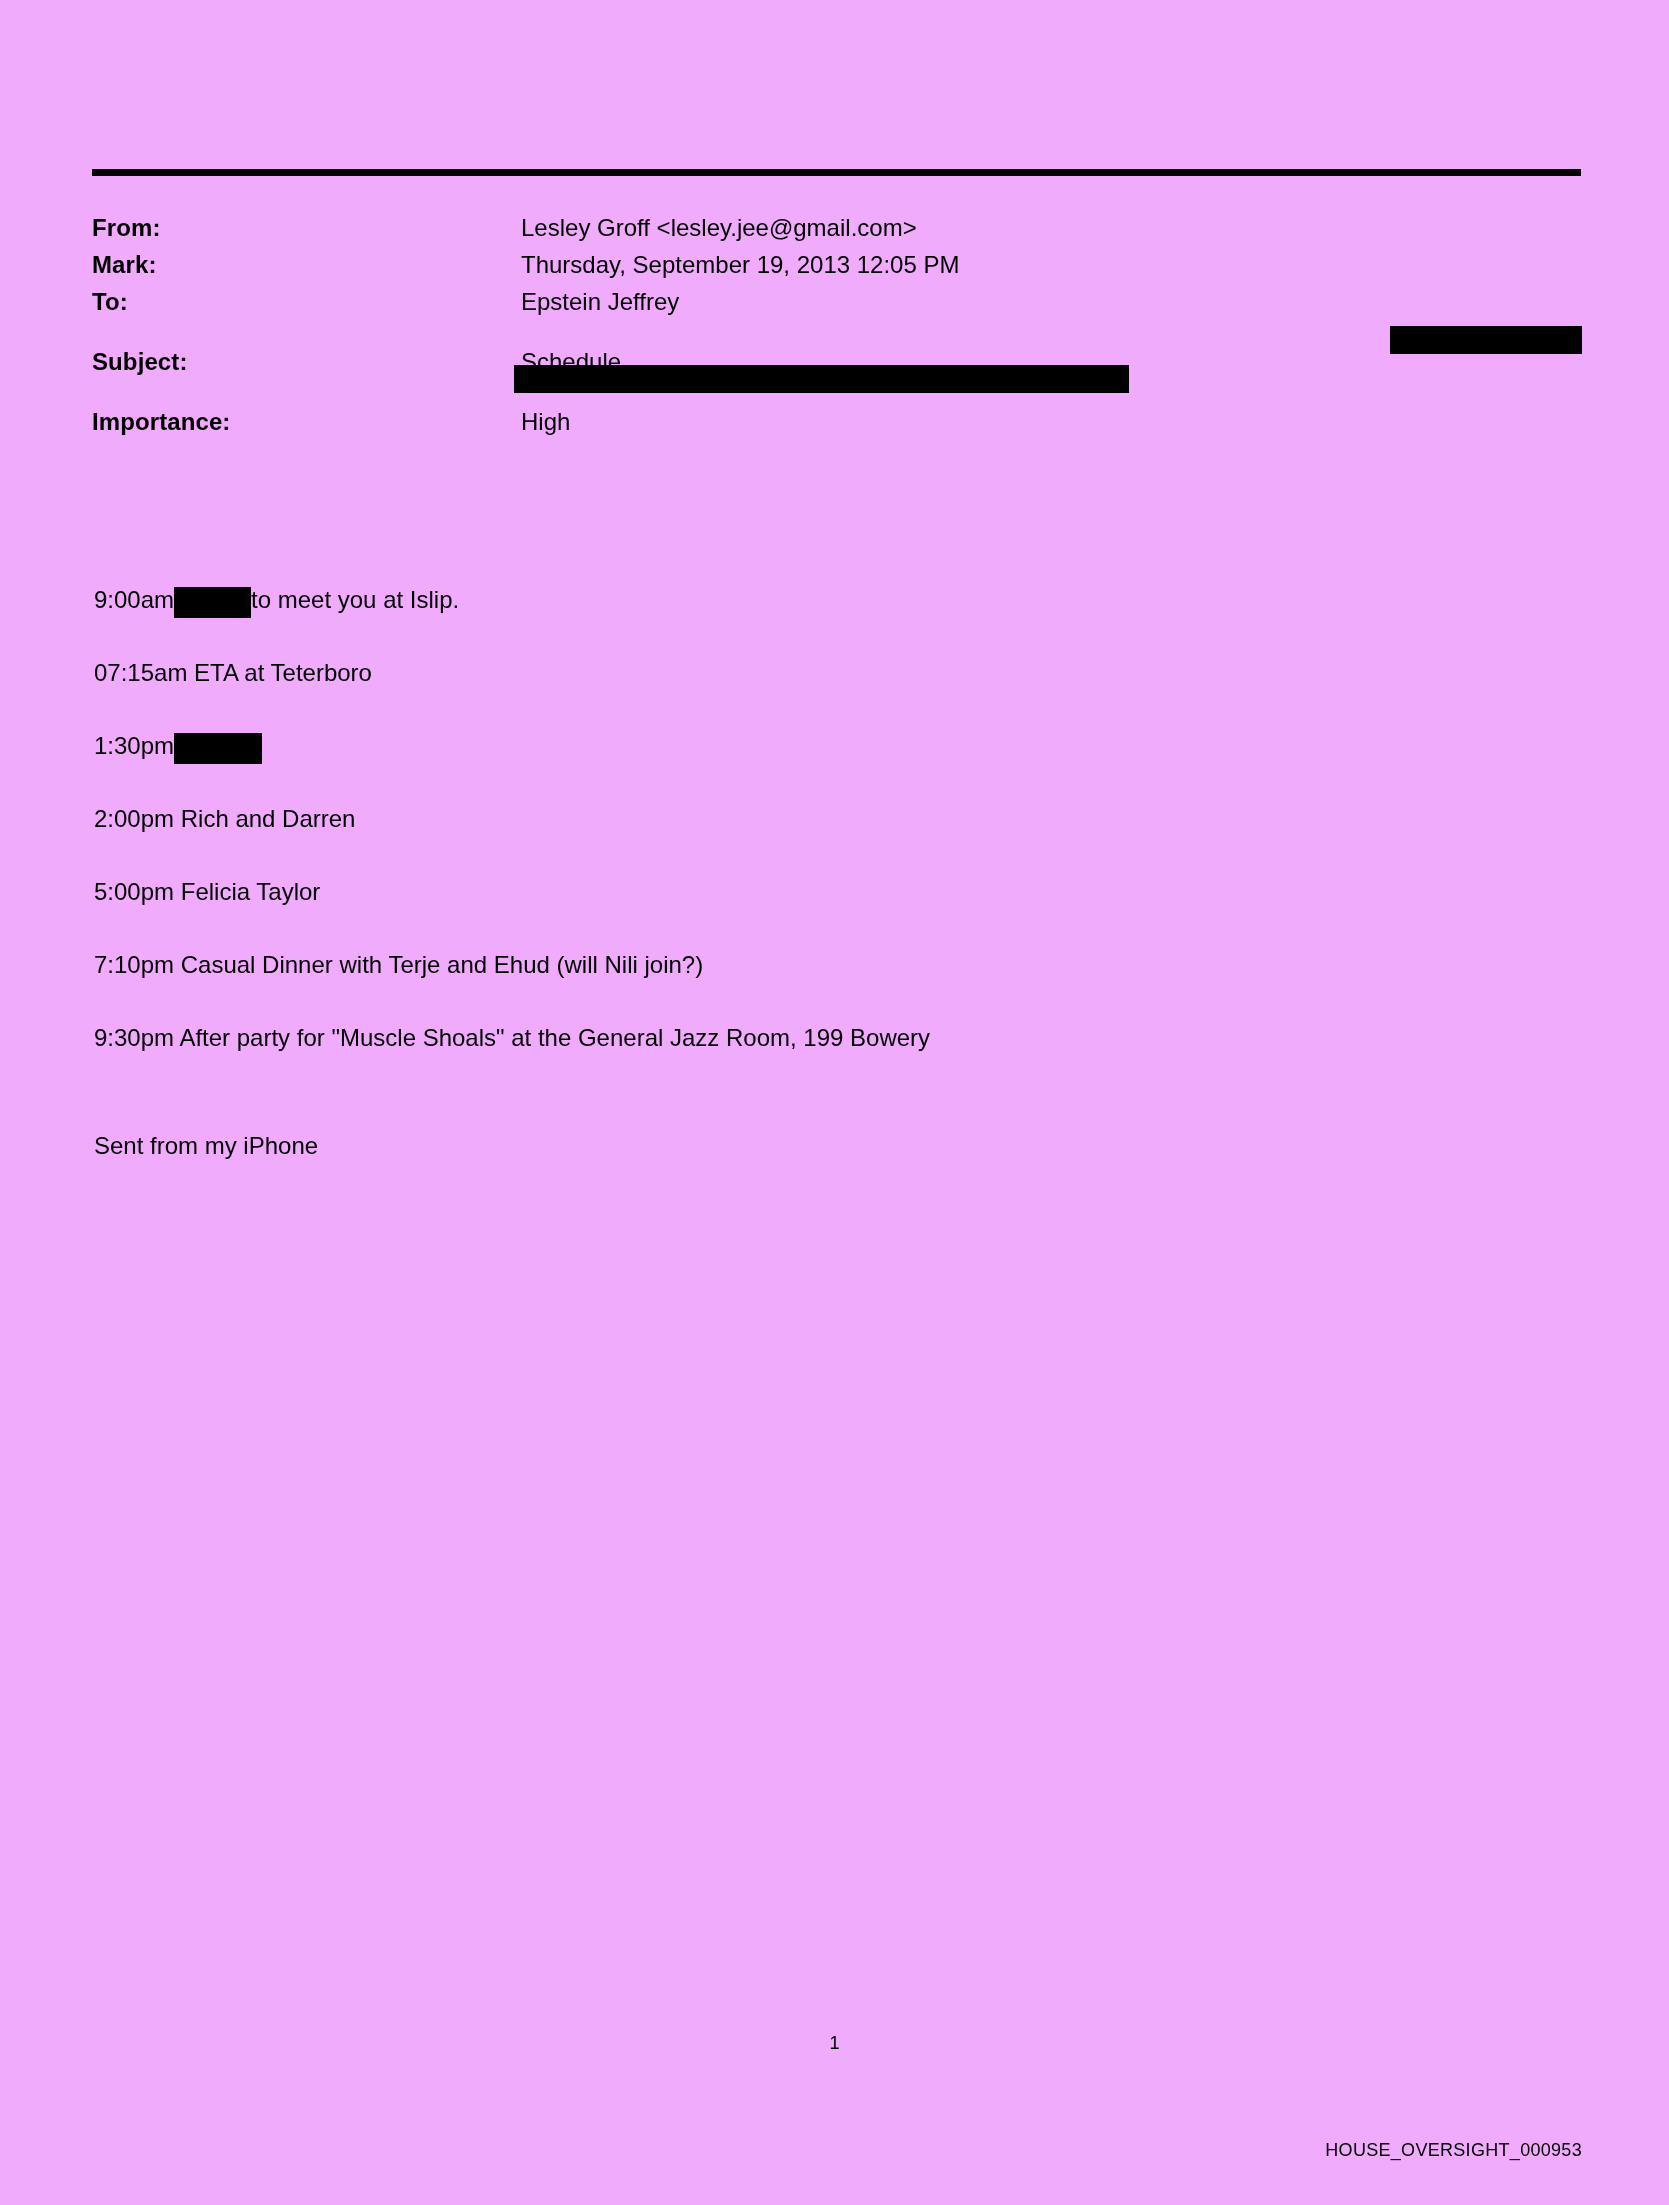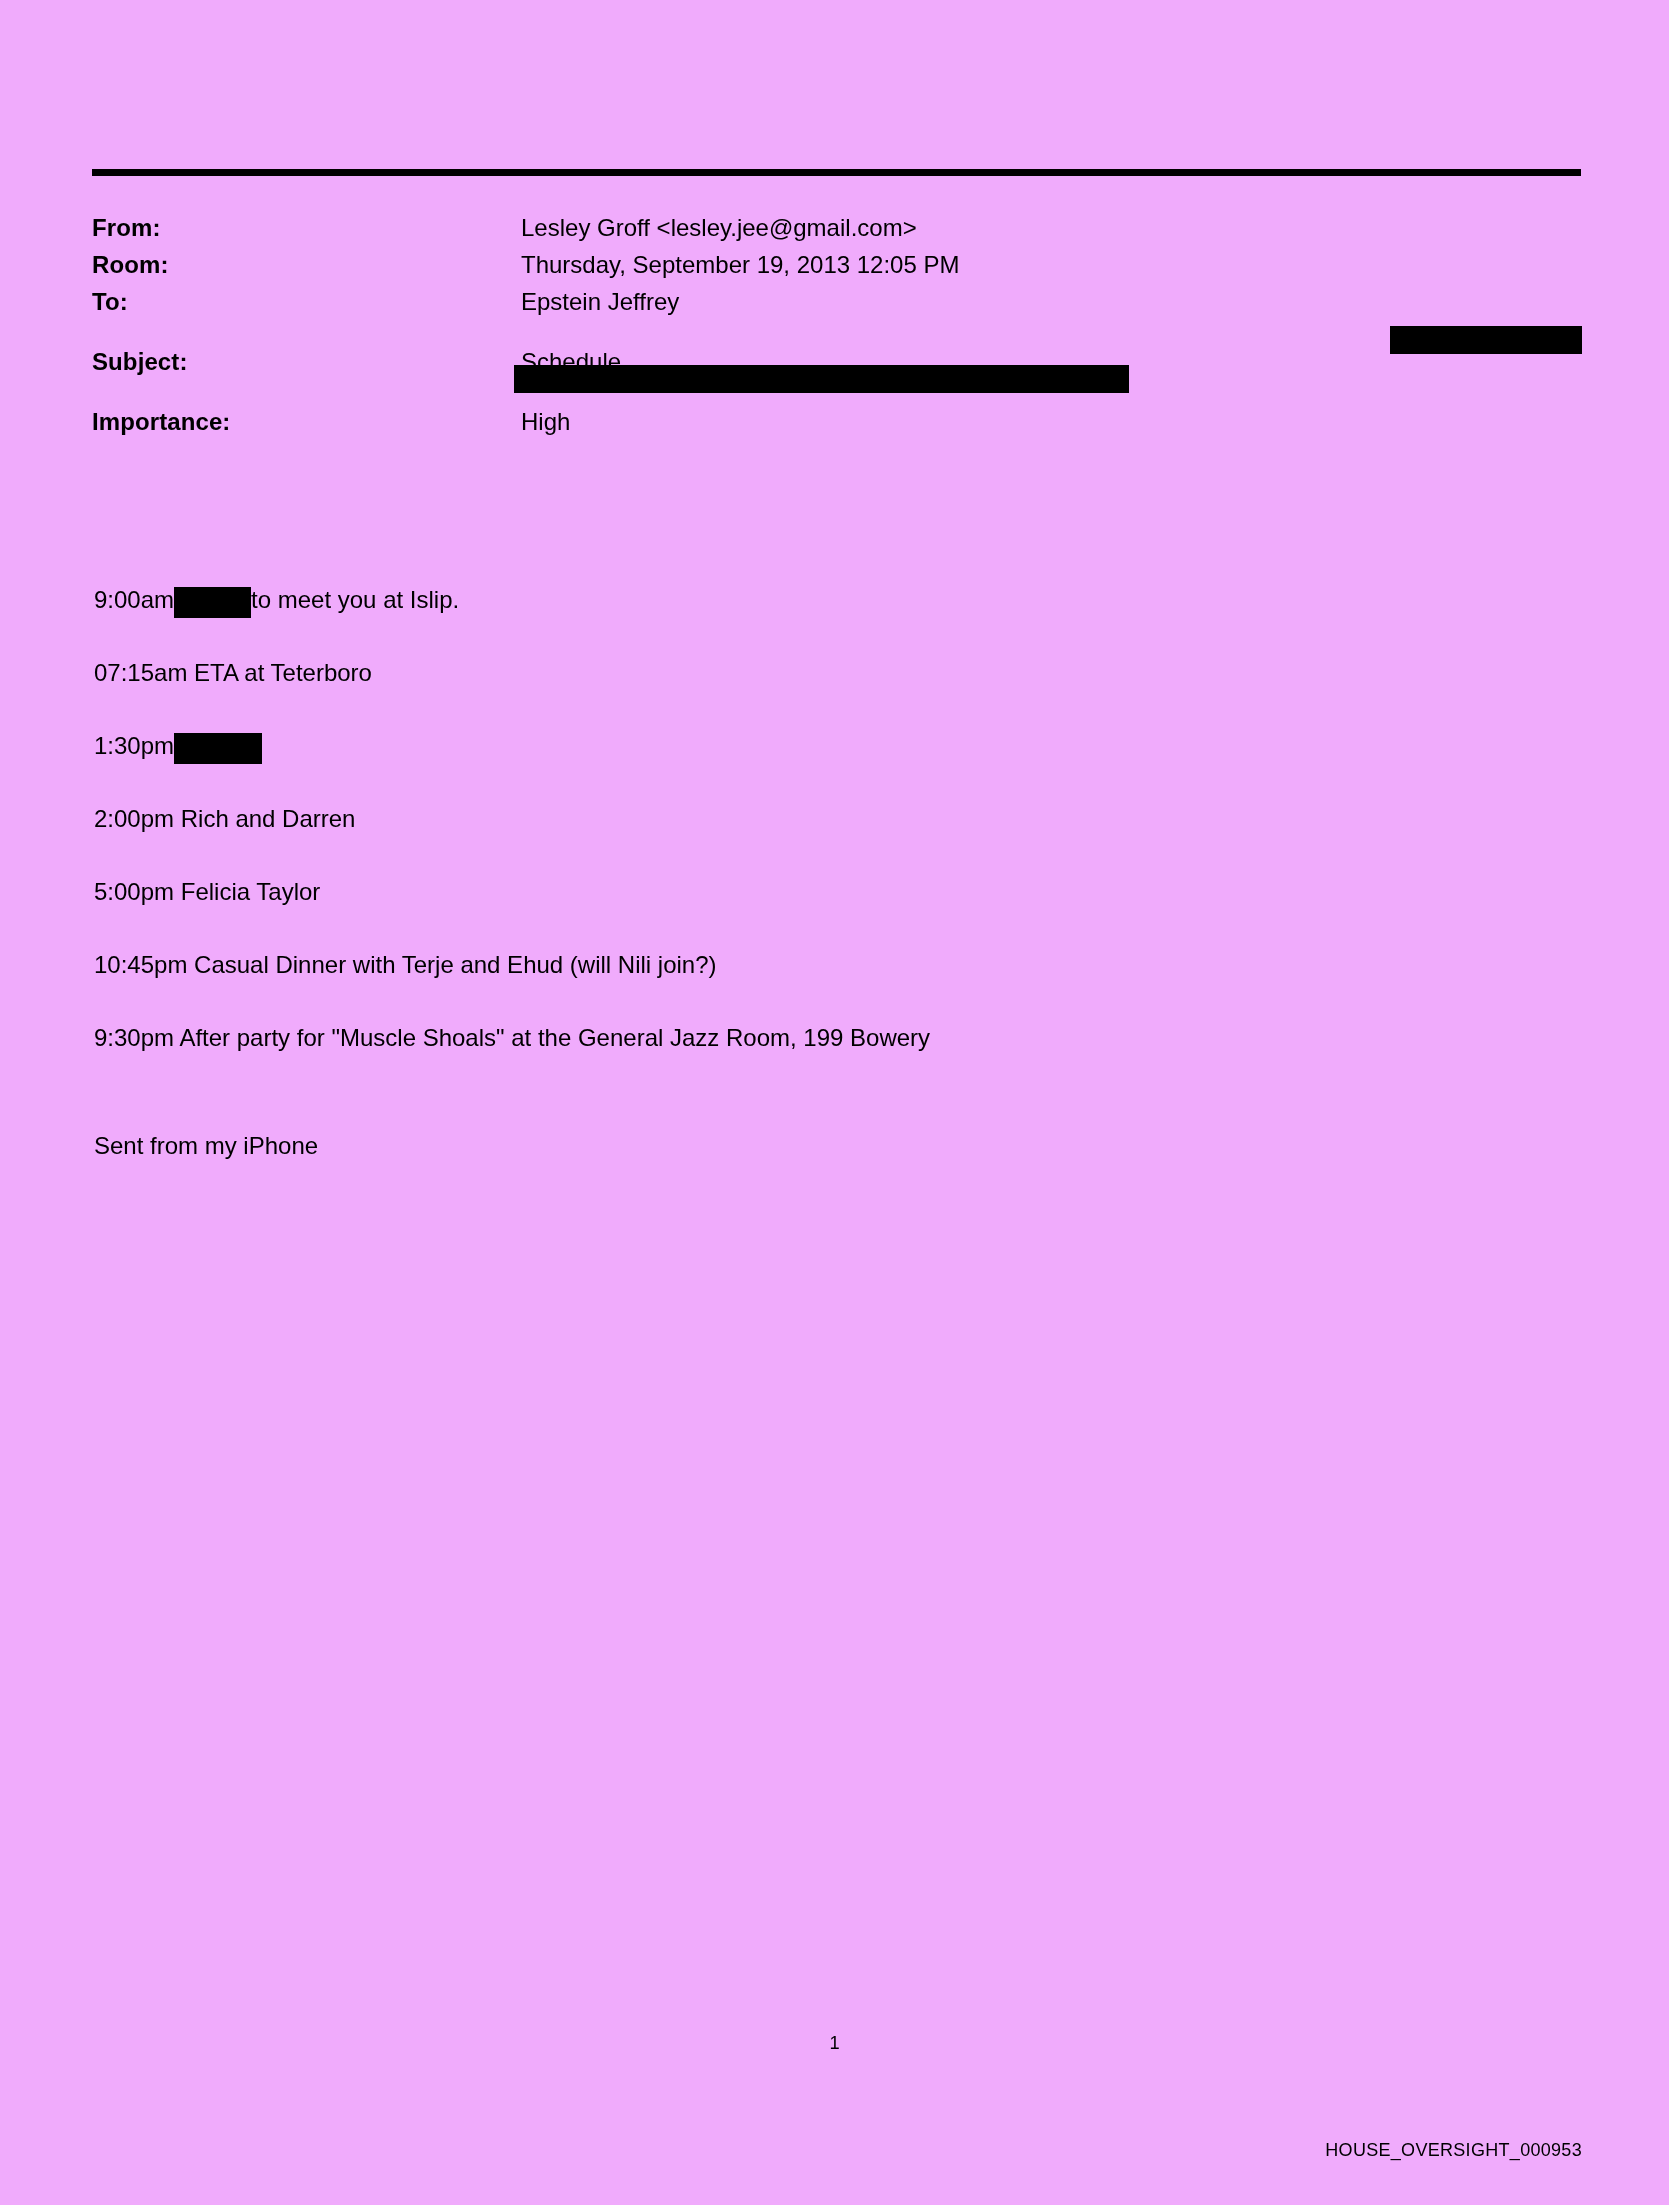--- a/index.html
+++ b/index.html
@@ -135,21 +135,21 @@
   <div class="top-rule"></div>
 
   <div class="header-block">
 
     <div class="hdr-row">
       <span class="hdr-label">From:</span>
       <span class="hdr-value">Lesley Groff &lt;lesley.jee@gmail.com&gt;</span>
     </div>
 
     <div class="hdr-row">
-      <span class="hdr-label">Room:</span>
+      <span class="hdr-label">Mark:</span>
       <span class="hdr-value">Thursday, September 19, 2013 12:05 PM</span>
     </div>
 
     <div class="hdr-row">
       <span class="hdr-label">To:</span>
       <span class="hdr-value">Epstein Jeffrey</span>
     </div>
 
 
     <div class="hdr-row gap-before">
@@ -183,21 +183,21 @@
 
     <div class="body-line">
       <span>2:00pm Rich and Darren</span>
     </div>
 
     <div class="body-line">
       <span>5:00pm Felicia Taylor</span>
     </div>
 
     <div class="body-line">
-      <span>10:45pm Casual Dinner with Terje and Ehud (will Nili join?)</span>
+      <span>7:10pm Casual Dinner with Terje and Ehud (will Nili join?)</span>
     </div>
 
     <div class="body-line">
       <span>9:30pm After party for "Muscle Shoals" at the General Jazz Room, 199 Bowery</span>
     </div>
 
   </div>
 
   <div class="signature">Sent from my iPhone</div>
 

